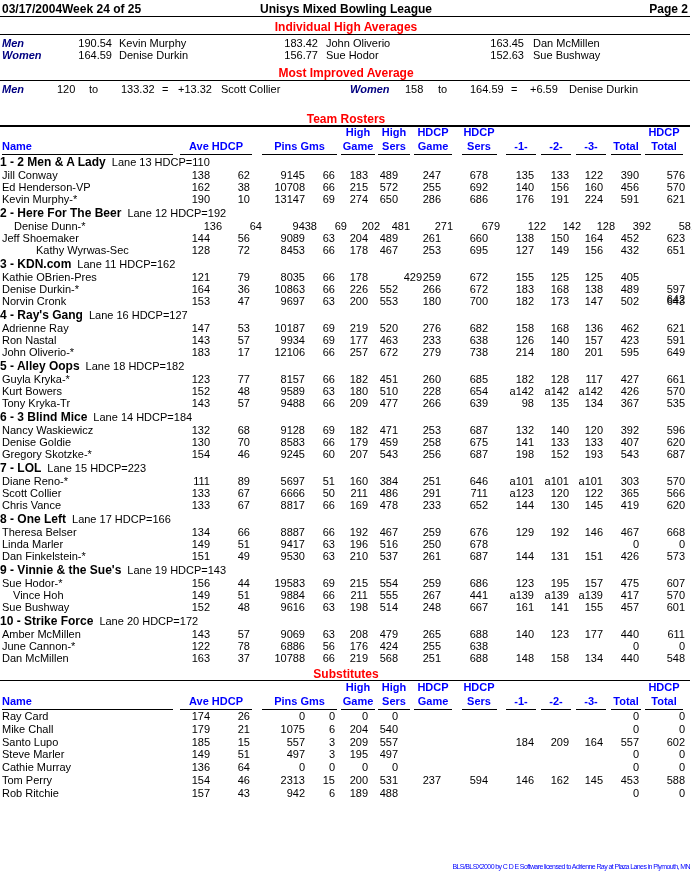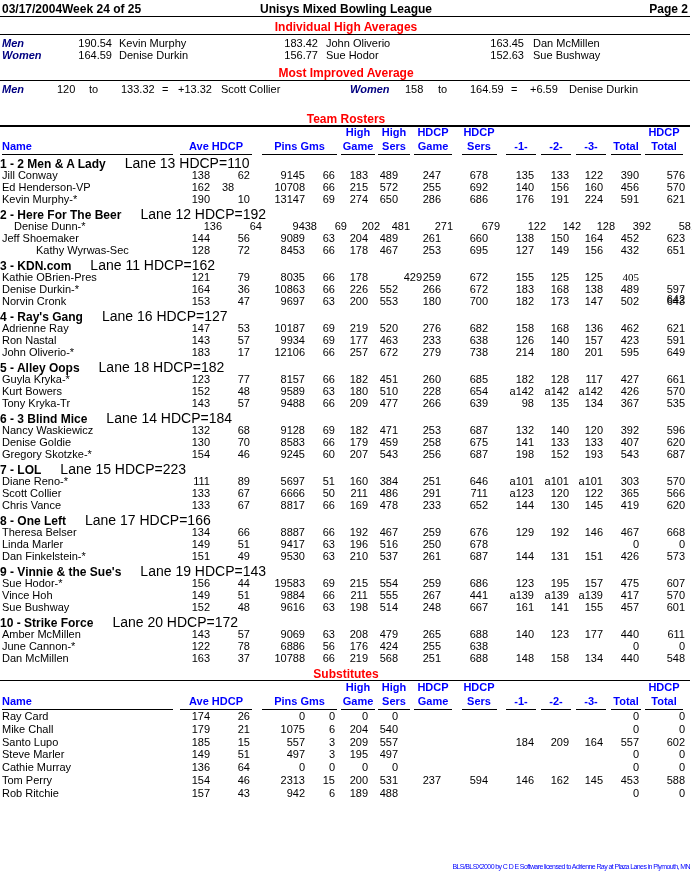--- a/index.html
+++ b/index.html
@@ -10,21 +10,21 @@
   .red { color: #ff0000; font-weight: bold; font-size: 12px; }
   .navy { color: #000080; font-weight: bold; font-style: italic; }
   .hr { position: absolute; left: 0; width: 690px; height: 1px; background: #000; }
   .hr2 { position: absolute; left: 0; width: 690px; height: 2px; background: #000; }
   .uline { position: absolute; height: 1px; background: #000; }
   .r { text-align: right; }
   .row { position: absolute; left: 0; width: 692px; height: 12px; }
   .row span { position: absolute; top: 0; white-space: nowrap; font-size: 11px; line-height: 12px; }
   .team { position: absolute; left: 0; height: 14px; white-space: nowrap; }
   .team .tname { font-weight: bold; font-size: 12px; }
-  .team .tinfo { font-size: 14px; margin-left: 19px; }
+  .team .tinfo { font-size: 11px; margin-left: 6px; }
   .hdr { position: absolute; font-size: 11px; font-weight: bold; color: #0000ff; line-height: 13px; white-space: nowrap; }
   .footer { position: absolute; right: 2px; top: 863px; font-size: 7px; color: #0000ff; letter-spacing: -0.6px; white-space: nowrap; }
 </style>
 </head>
 <body>
 
 <div class="abs b" style="left:2px;top:2px;font-size:12px;">03/17/2004</div>
 <div class="abs b" style="left:62px;top:2px;font-size:12px;">Week 24 of 25</div>
 <div class="abs b" style="left:0;width:692px;top:2px;font-size:12px;text-align:center;">Unisys Mixed Bowling League</div>
 <div class="abs b" style="right:4px;top:2px;font-size:12px;">Page 2</div>
@@ -116,21 +116,21 @@
       <span style="left: 456px; width: 32px; text-align: right;">678</span>
       <span style="left: 503px; width: 31px; text-align: right;">135</span>
       <span style="left: 538px; width: 31px; text-align: right;">133</span>
       <span style="left: 570px; width: 33px; text-align: right;">122</span>
       <span style="left: 605px; width: 34px; text-align: right;">390</span>
       <span style="left: 645px; width: 40px; text-align: right;">576</span>
     </div>
     <div class="row" style="top: 181.2px;">
       <span style="left: 2px; width: 170px; text-align: left;">Ed Henderson-VP</span>
       <span style="left: 180px; width: 30px; text-align: right;">162</span>
-      <span style="left: 222px; width: 28px; ">38</span>
+      <span style="left: 222px; width: 28px; text-align: right;">38</span>
       <span style="left: 260px; width: 45px; text-align: right;">10708</span>
       <span style="left: 305px; width: 30px; text-align: right;">66</span>
       <span style="left: 338px; width: 30px; text-align: right;">215</span>
       <span style="left: 368px; width: 30px; text-align: right;">572</span>
       <span style="left: 405px; width: 36px; text-align: right;">255</span>
       <span style="left: 456px; width: 32px; text-align: right;">692</span>
       <span style="left: 503px; width: 31px; text-align: right;">140</span>
       <span style="left: 538px; width: 31px; text-align: right;">156</span>
       <span style="left: 570px; width: 33px; text-align: right;">160</span>
       <span style="left: 605px; width: 34px; text-align: right;">456</span>
@@ -208,21 +208,21 @@
       <span style="left: 222px; width: 28px; text-align: right;">79</span>
       <span style="left: 260px; width: 45px; text-align: right;">8035</span>
       <span style="left: 305px; width: 30px; text-align: right;">66</span>
       <span style="left: 338px; width: 30px; text-align: right;">178</span>
       <span style="left: 368px; width: 30px; text-align: right; padding-left: 24px;">429</span>
       <span style="left: 405px; width: 36px; text-align: right;">259</span>
       <span style="left: 456px; width: 32px; text-align: right;">672</span>
       <span style="left: 503px; width: 31px; text-align: right;">155</span>
       <span style="left: 538px; width: 31px; text-align: right;">125</span>
       <span style="left: 570px; width: 33px; text-align: right;">125</span>
-      <span style="left: 605px; width: 34px; text-align: right; font-family: Liberation Serif, serif;">405</span>
+      <span style="left: 605px; width: 34px; text-align: right;">405</span>
       <span style="left: 645px; width: 40px; text-align: right; margin-top: 22px;">642</span>
     </div>
     <div class="row" style="top: 283.2px;">
       <span style="left: 2px; width: 170px; text-align: left;">Denise Durkin-*</span>
       <span style="left: 180px; width: 30px; text-align: right;">164</span>
       <span style="left: 222px; width: 28px; text-align: right;">36</span>
       <span style="left: 260px; width: 45px; text-align: right;">10863</span>
       <span style="left: 305px; width: 30px; text-align: right;">66</span>
       <span style="left: 338px; width: 30px; text-align: right;">226</span>
       <span style="left: 368px; width: 30px; text-align: right;">552</span>
@@ -506,21 +506,21 @@
       <span style="left: 368px; width: 30px; text-align: right;">554</span>
       <span style="left: 405px; width: 36px; text-align: right;">259</span>
       <span style="left: 456px; width: 32px; text-align: right;">686</span>
       <span style="left: 503px; width: 31px; text-align: right;">123</span>
       <span style="left: 538px; width: 31px; text-align: right;">195</span>
       <span style="left: 570px; width: 33px; text-align: right;">157</span>
       <span style="left: 605px; width: 34px; text-align: right;">475</span>
       <span style="left: 645px; width: 40px; text-align: right;">607</span>
     </div>
     <div class="row" style="top: 589.2px;">
-      <span style="left: 2px; width: 170px; text-align: left;">Vince Hoh</span>
+      <span style="left: 13px; width: 170px; text-align: left;">Vince Hoh</span>
       <span style="left: 180px; width: 30px; text-align: right;">149</span>
       <span style="left: 222px; width: 28px; text-align: right;">51</span>
       <span style="left: 260px; width: 45px; text-align: right;">9884</span>
       <span style="left: 305px; width: 30px; text-align: right;">66</span>
       <span style="left: 338px; width: 30px; text-align: right;">211</span>
       <span style="left: 368px; width: 30px; text-align: right;">555</span>
       <span style="left: 405px; width: 36px; text-align: right;">267</span>
       <span style="left: 456px; width: 32px; text-align: right;">441</span>
       <span style="left: 503px; width: 31px; text-align: right;">a139</span>
       <span style="left: 538px; width: 31px; text-align: right;">a139</span>

